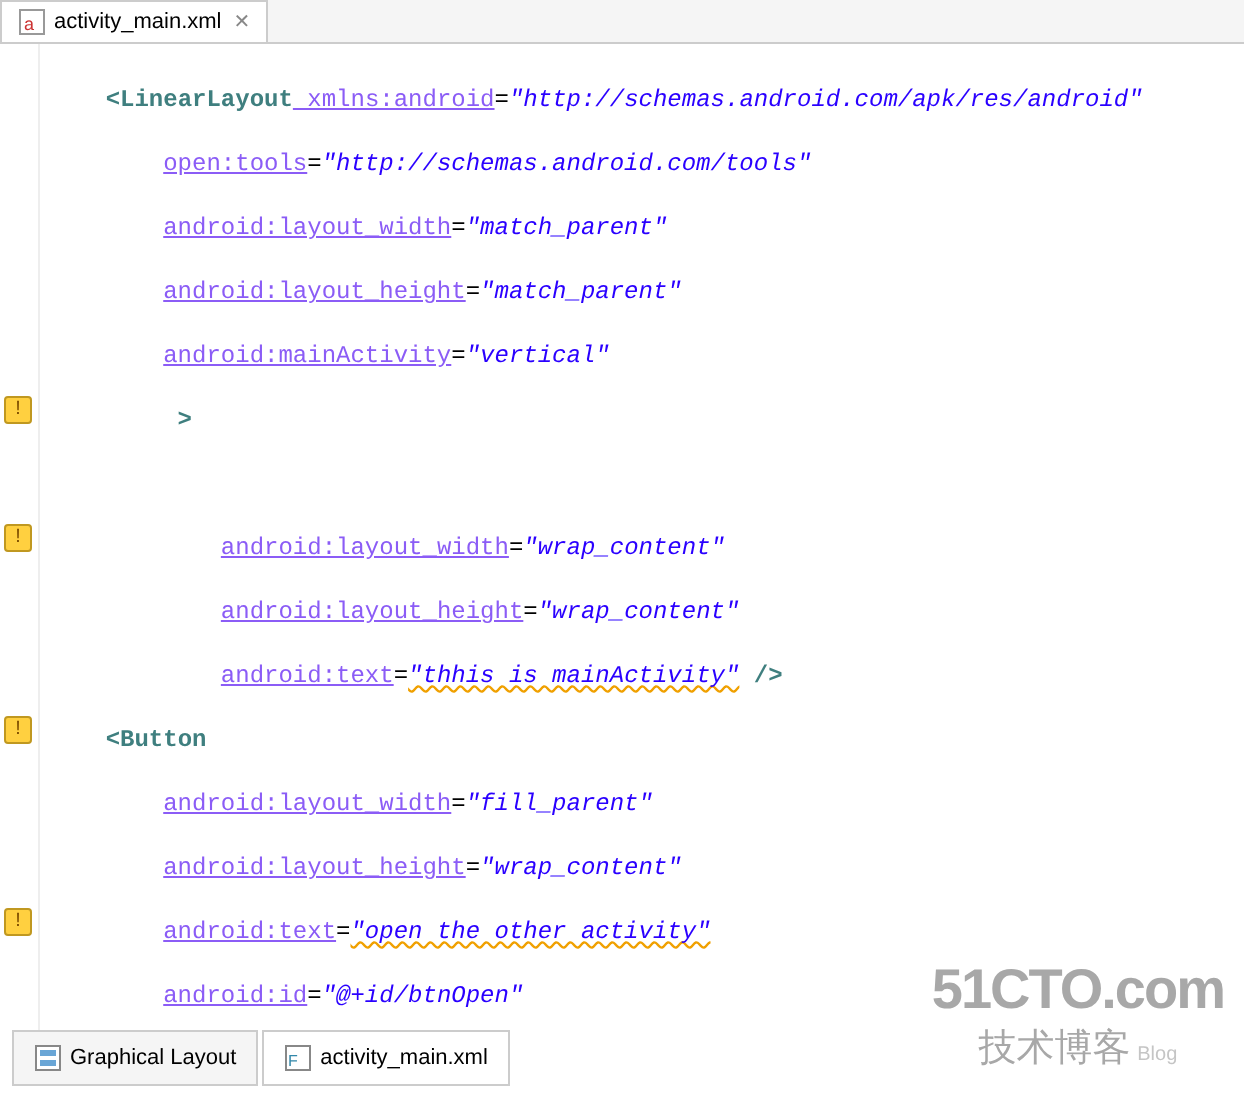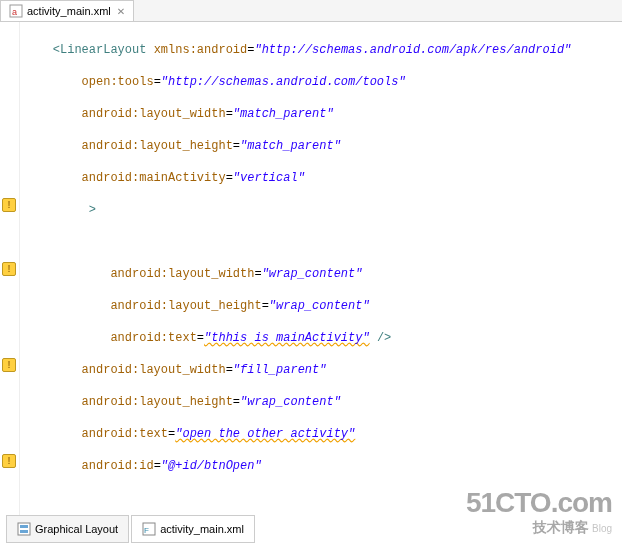--- a/index.html
+++ b/index.html
@@ -62,22 +62,22 @@
   color: #805000;
 }
 .code {
   flex: 1;
   padding: 4px 0 0 4px;
   line-height: 16px;
   white-space: pre;
   position: relative;
 }
 .line { height: 16px; }
-.tag { color: #3f7f7f; }
-.attr { color: #a16207; }
+.tag { color: #3f7f7f; font-weight: bold; }
+.attr { color: #8b5cf6; text-decoration: underline; }
 .str { color: #2a00ff; font-style: italic; }
 .err { text-decoration: underline wavy #f0a000; text-decoration-skip-ink: none; }
 .bottom-tabs {
   position: absolute;
   bottom: 6px;
   left: 6px;
   display: flex;
   font-family: Tahoma, sans-serif;
   font-size: 11px;
 }
@@ -89,28 +89,28 @@
   border: 1px solid #ccc;
   margin-right: 2px;
   cursor: pointer;
 }
 .btab.active { background: #fff; }
 .btab-icon { width: 14px; height: 14px; margin-right: 4px; }
 .watermark {
   position: absolute;
   right: 10px;
   bottom: 12px;
-  text-align: right;
+  text-align: center;
   color: #999;
   font-family: Arial, sans-serif;
   opacity: 0.85;
   pointer-events: none;
 }
 .wm1 { font-size: 28px; font-weight: bold; letter-spacing: -1px; }
-.wm2 { font-size: 14px; font-weight: bold; }
+.wm2 { font-size: 19px; font-weight: normal; }
 .wm3 { font-size: 10px; color: #bbb; }
 </style>
 </head>
 <body>
 
 <div class="tab-bar">
   <div class="tab">
     <span class="tab-icon">
       <svg width="14" height="14">
           <rect x="1" y="1" width="12" height="12" fill="#fff" stroke="#999"></rect>
@@ -133,20 +133,21 @@
 <div class="line"><span>    </span><span class="tag">&lt;LinearLayout</span><span class="attr"> xmlns:android</span><span>=</span><span class="str">"http://schemas.android.com/apk/res/android"</span></div>
 <div class="line"><span>        </span><span class="attr">open:tools</span><span>=</span><span class="str">"http://schemas.android.com/tools"</span></div>
 <div class="line"><span>        </span><span class="attr">android:layout_width</span><span>=</span><span class="str">"match_parent"</span></div>
 <div class="line"><span>        </span><span class="attr">android:layout_height</span><span>=</span><span class="str">"match_parent"</span></div>
 <div class="line"><span>        </span><span class="attr">android:mainActivity</span><span>=</span><span class="str">"vertical"</span></div>
 <div class="line"><span>        </span><span class="tag"> &gt;</span></div>
 <div class="line"> </div>
 <div class="line"><span>        </span><span>    </span><span class="attr">android:layout_width</span><span>=</span><span class="str">"wrap_content"</span></div>
 <div class="line"><span>        </span><span>    </span><span class="attr">android:layout_height</span><span>=</span><span class="str">"wrap_content"</span></div>
 <div class="line"><span>        </span><span>    </span><span class="attr">android:text</span><span>=</span><span class="str err">"thhis is mainActivity"</span><span class="tag"> /&gt;</span></div>
+<div class="line"><span>    </span><span class="tag">&lt;Button</span></div>
 <div class="line"><span>        </span><span class="attr">android:layout_width</span><span>=</span><span class="str">"fill_parent"</span></div>
 <div class="line"><span>        </span><span class="attr">android:layout_height</span><span>=</span><span class="str">"wrap_content"</span></div>
 <div class="line"><span>        </span><span class="attr">android:text</span><span>=</span><span class="str err">"open the other activity"</span></div>
 <div class="line"><span>        </span><span class="attr">android:id</span><span>=</span><span class="str">"@+id/btnOpen"</span></div>
 
 
 
 
 
 

